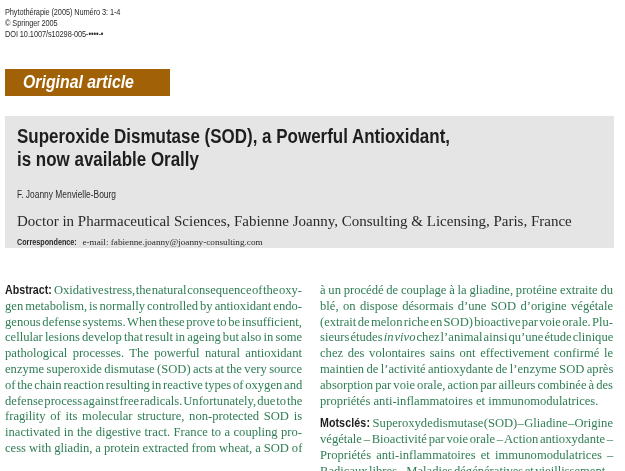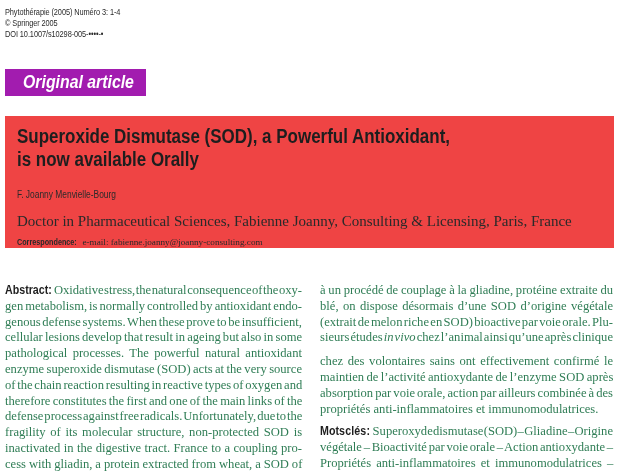--- a/index.html
+++ b/index.html
@@ -1,20 +1,20 @@
 <!DOCTYPE html>
 <html><head>
 <meta charset="utf-8">
 <style>
   html, body { margin: 0; padding: 0; background: #ffffff; }
   body { width: 625px; height: 471px; overflow: hidden; position: relative; }
   .hdr { position: absolute; left: 5px; top: 7px; font-family: "Liberation Sans", sans-serif; font-size: 8.6px; line-height: 11.2px; color: #2a2a2a; transform: scaleX(0.86); transform-origin: left top; letter-spacing: -0.1px; }
-  .banner { position: absolute; left: 5px; top: 69px; width: 141px; height: 27px; background: #a21caf; }
+  .banner { position: absolute; left: 5px; top: 69px; width: 165px; height: 27px; background: #a16207; }
   .banner span { position: absolute; left: 18px; top: 3px; color: #ffffff; font-family: "Liberation Sans", sans-serif; font-weight: bold; font-style: italic; font-size: 18px; line-height: 20px; transform: scaleX(0.88); transform-origin: left top; white-space: nowrap; }
-  .titlebox { position: absolute; left: 5px; top: 116px; width: 609px; height: 132px; background: #ef4444; }
+  .titlebox { position: absolute; left: 5px; top: 116px; width: 609px; height: 132px; background: #e5e5e5; }
   .title { position: absolute; left: 12px; top: 9px; font-family: "Liberation Sans", sans-serif; font-weight: bold; font-size: 19.5px; line-height: 23px; color: #1e1e1e; transform: scaleX(0.87); transform-origin: left top; white-space: nowrap; }
   .author { position: absolute; left: 12px; top: 73px; font-family: "Liberation Sans", sans-serif; font-size: 10px; color: #2a2a2a; transform: scaleX(0.84); transform-origin: left top; white-space: nowrap; }
   .affil { position: absolute; left: 12px; top: 97px; font-family: "Liberation Serif", serif; font-size: 15px; color: #2a2a2a; white-space: nowrap; }
   .corr { position: absolute; left: 12px; top: 113px; font-family: "Liberation Serif", serif; font-size: 9.2px; color: #2a2a2a; white-space: nowrap; margin-top: 8px; }
   .corr b { font-family: "Liberation Sans", sans-serif; font-weight: bold; font-size: 8.6px; display: inline-block; transform: scaleX(0.84); transform-origin: left center; margin-right: -8px; }
   .col { position: absolute; top: 283px; font-family: "Liberation Serif", serif; font-size: 12.6px; line-height: 15.8px; color: #2f7d55; text-align: justify; hyphens: manual; }
   .col.left { left: 5px; width: 297px; }
   .col.right { left: 320px; width: 293px; }
   .lbl { font-family: "Liberation Sans", sans-serif; font-weight: bold; color: #1e1e1e; font-size: 12.4px; display: inline-block; transform: scaleX(0.86); transform-origin: left center; margin-right: -6px; }
   .kw { margin-top: 7px; }
@@ -46,34 +46,33 @@
 </div>
 
 <div class="col left">
   <span class="line" style="display: block; word-spacing: -2.63px;"><span class="lbl">Abstract:</span><span> Oxidative stress, the natural consequence of the oxy-</span></span>
   <span class="line" style="display: block; word-spacing: -1.14px;">gen metabolism, is normally controlled by antioxidant endo-</span>
   <span class="line" style="display: block; word-spacing: -1.5px;">genous defense systems. When these prove to be insufficient,</span>
   <span class="line" style="display: block; word-spacing: -1px;">cellular lesions develop that result in ageing but also in some</span>
   <span class="line" style="display: block; word-spacing: 2.2px; font-family: Liberation Serif, serif;">pathological processes. The powerful natural antioxidant</span>
   <span class="line" style="display: block; word-spacing: -0.75px;">enzyme superoxide dismutase (SOD) acts at the very source</span>
   <span class="line" style="display: block; word-spacing: -1.4px;">of the chain reaction resulting in reactive types of oxygen and</span>
-  <span class="line" style="display: block; word-spacing: -0.91px;">therefore constitutes the first and one of the main links of the</span>
   <span class="line" style="display: block; word-spacing: -2.25px;">defense process against free radicals. Unfortunately, due to the</span>
   <span class="line" style="display: block; word-spacing: 1.57px;">fragility of its molecular structure, non-protected SOD is</span>
   <span class="line" style="display: block;">inactivated in the digestive tract. France to a coupling pro-</span>
   <span class="line" style="display: block; word-spacing: -0.2px;">cess with gliadin, a protein extracted from wheat, a SOD of</span>
 
 </div>
 
 <div class="col right">
   <span class="line" style="display: block; word-spacing: -0.4px;">à un procédé de couplage à la gliadine, protéine extraite du</span>
   <span class="line" style="display: block; word-spacing: 1.29px;">blé, on dispose désormais d’une SOD d’origine végétale</span>
   <span class="line" style="display: block; word-spacing: -1.8px;">(extrait de melon riche en SOD) bioactive par voie orale. Plu-</span>
-  <span class="line" style="display: block; word-spacing: -2.11px;"><span>sieurs études </span><i>in vivo</i><span> chez l’animal ainsi qu’une après clinique</span></span>
-  <span class="line" style="display: block; word-spacing: 1.43px; margin-top: 8px;">chez des volontaires sains ont effectivement confirmé le</span>
+  <span class="line" style="display: block; word-spacing: -2.11px;"><span>sieurs études </span><i>in vivo</i><span> chez l’animal ainsi qu’une étude clinique</span></span>
+  <span class="line" style="display: block; word-spacing: 1.43px;">chez des volontaires sains ont effectivement confirmé le</span>
   <span class="line" style="display: block; word-spacing: -0.71px;">maintien de l’activité antioxydante de l’enzyme SOD après</span>
   <span class="line" style="display: block; word-spacing: -1.11px;">absorption par voie orale, action par ailleurs combinée à des</span>
   <span class="line last">propriétés anti-inflammatoires et immunomodulatrices.</span>
 
   <div class="kw">
     <span class="line" style="display: block; word-spacing: -2.89px;"><span class="lbl">Mots clés :</span><span> Superoxyde dismutase (SOD) – Gliadine – Origine</span></span>
     <span class="line" style="display: block; word-spacing: -1.44px;">végétale – Bioactivité par voie orale – Action antioxydante –</span>
     <span class="line" style="display: block; word-spacing: 2px;">Propriétés anti-inflammatoires et immunomodulatrices –</span>
     <span class="line" style="display: block; word-spacing: -1.71px;">Radicaux libres – Maladies dégénératives et vieillissement –</span>
 

